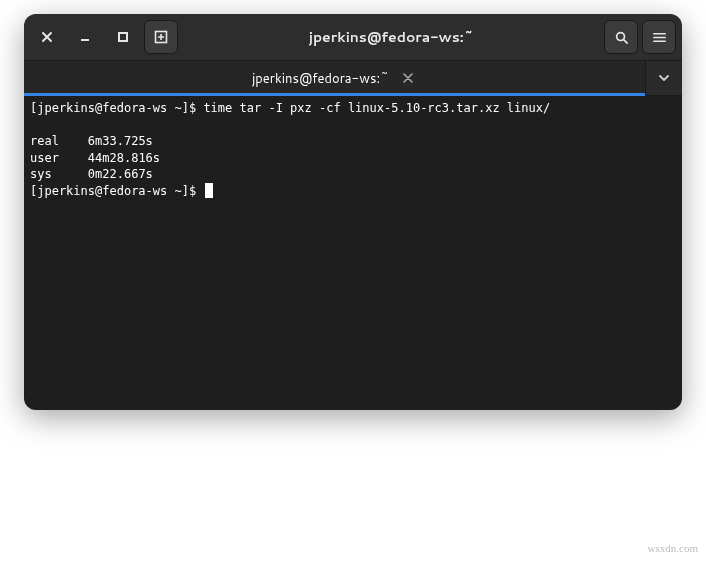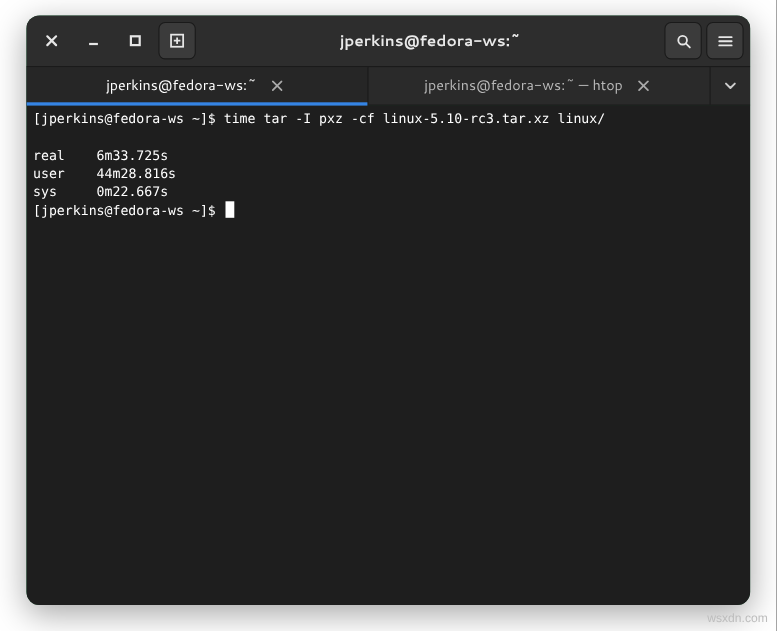--- a/index.html
+++ b/index.html
@@ -8,22 +8,22 @@
       font-family: "Cantarell", "DejaVu Sans", sans-serif;
       width: 706px;
       height: 574px;
       position: relative;
     }
     .window {
       position: absolute;
       top: 14px;
       left: 24px;
       width: 658px;
-      height: 536px;
-      background: #14532d;
+      height: 396px;
+      background: #86efac;
       border-radius: 12px;
       box-shadow: 0 8px 30px rgba(0,0,0,0.35);
       overflow: hidden;
       display: flex;
       flex-direction: column;
     }
     .titlebar {
       height: 46px;
       background: #2d2d2d;
       display: flex;
@@ -113,25 +113,25 @@
     .terminal .cursor {
       display: inline-block;
       width: 8px;
       height: 15px;
       background: #ffffff;
       vertical-align: text-bottom;
       margin-left: 2px;
     }
     .watermark {
       position: absolute;
-      bottom: 6px;
+      bottom: 20px;
       right: 8px;
       font-size: 11px;
       color: #bdbdbd;
-      font-family: Liberation Sans, sans-serif;
+      font-family: Liberation Serif, serif;
     }
   </style>
 </head>
 <body>
 
 <div class="window">
 
   <div class="titlebar">
     <div class="titlebar-left">
       <div class="tb-btn flat">
@@ -176,28 +176,20 @@
 
   <div class="tabbar">
     <div class="tab active">
       <span>jperkins@fedora-ws:~</span>
       <span class="close">
         <svg width="10" height="10" viewBox="0 0 10 10">
             <path d="M1 1 L9 9 M9 1 L1 9" stroke="currentColor" stroke-width="1.6" stroke-linecap="round"></path>
           </svg>
       </span>
     </div>
-    <div class="tab">
-      <span>jperkins@fedora-ws:~ — htop</span>
-      <span class="close">
-        <svg width="10" height="10" viewBox="0 0 10 10">
-            <path d="M1 1 L9 9 M9 1 L1 9" stroke="currentColor" stroke-width="1.6" stroke-linecap="round"></path>
-          </svg>
-      </span>
-    </div>
     <div class="tab-dropdown">
       <svg width="12" height="12" viewBox="0 0 12 12">
           <path d="M2 4 L6 8 L10 4" fill="none" stroke="#ccc" stroke-width="1.8" stroke-linecap="round" stroke-linejoin="round"></path>
         </svg>
     </div>
   </div>
 
   <div class="terminal"><span>[jperkins@fedora-ws ~]$ </span><span>time tar -I pxz -cf linux-5.10-rc3.tar.xz linux/</span>
 <span></span>
 <span>real</span>    <span>6m33.725s</span>

